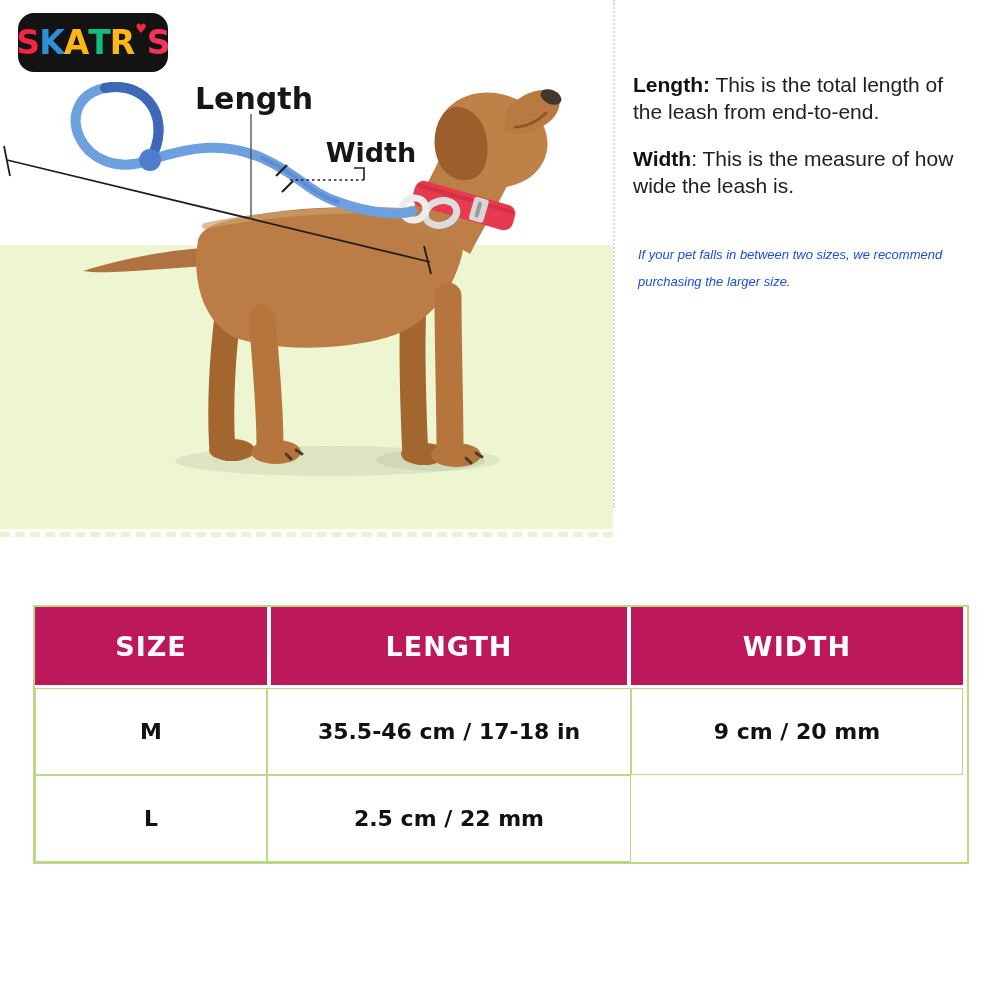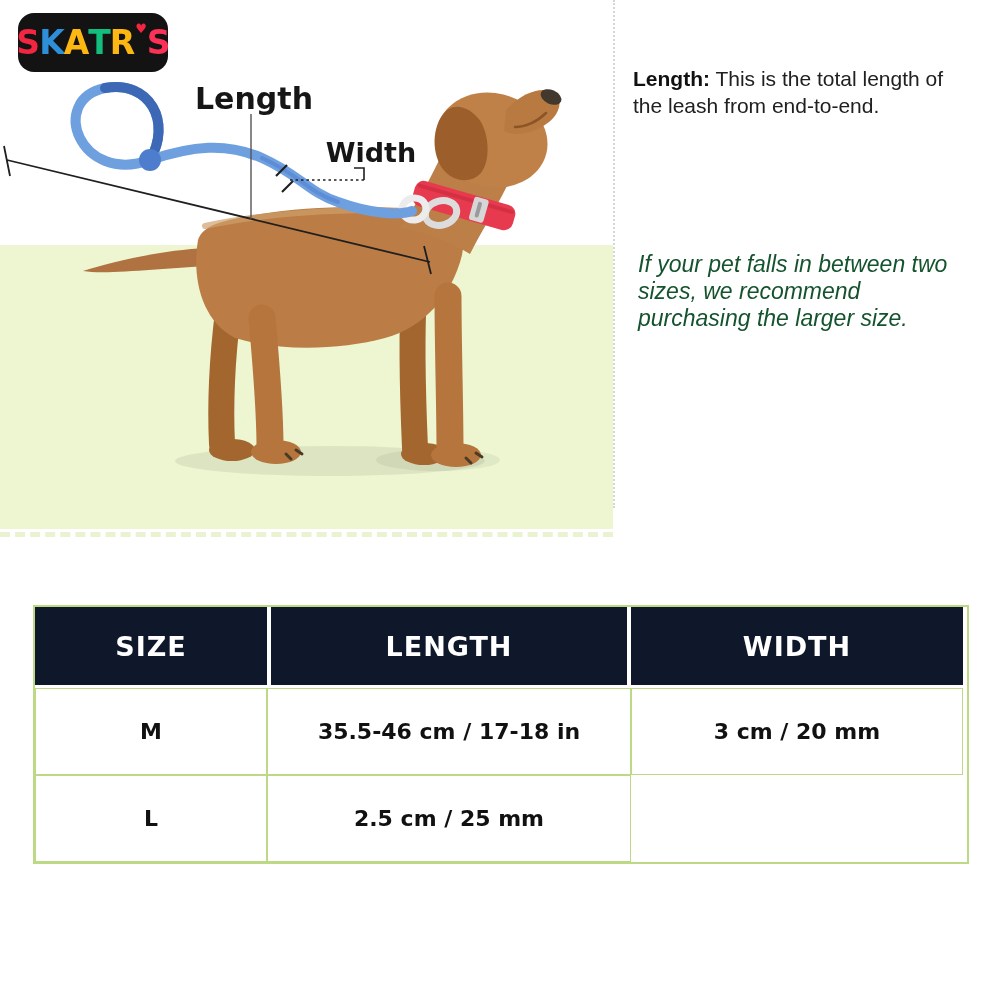--- a/index.html
+++ b/index.html
@@ -16,29 +16,29 @@
   
   #diagram-svg{position:absolute;left:0;top:0;width:615px;height:545px;}
   .annot-label{font-family:"DejaVu Sans",sans-serif;font-weight:bold;fill:#161616;}
 
   .v-divider{position:absolute;left:613px;top:0;height:508px;width:0;
              border-left:2px dotted #d6d6d6;}
 
   
   .info-col{position:absolute;left:633px;width:340px;font-size:21px;line-height:27px;color:#202020;}
   .info-col b{font-weight:bold;color:#111;}
-  #info-length{top:44px;}
+  #info-length{top:50px;}
   #info-width{top:124px;}
   #size-note{position:absolute;left:638px;top:228px;width:338px;font-style:italic;
-             font-size:23px;line-height:27px;color:#14532d;}
+             font-size:13px;line-height:27px;color:#1d4ed8;}
 
   
   .size-table{position:absolute;left:33px;top:605px;width:932px;border:2px solid #bdd985;
               display:grid;grid-template-columns:232px 364px 332px;}
-  .size-table .hcell{background:#0f172a;color:#ffffff;font-weight:bold;font-size:27px;
+  .size-table .hcell{background:#be185d;color:#ffffff;font-weight:bold;font-size:27px;
               letter-spacing:1px;height:78px;display:flex;align-items:center;justify-content:center;
               border-bottom:3px solid #ffffff;font-family:"DejaVu Sans",sans-serif;}
   .size-table .hcell.mid{border-left:4px solid #ffffff;border-right:4px solid #ffffff;}
   .size-table .bcell{background:#ffffff;color:#111111;font-weight:bold;font-size:22px;
               height:85px;display:flex;align-items:center;justify-content:center;
               border:1.5px solid #bdd985;font-family:"DejaVu Sans",sans-serif;}
 
   .bottom-dashes{position:absolute;left:0;top:532px;width:613px;height:0;
                  border-top:5px dashed #e9f3d2;}
 </style>
@@ -134,28 +134,31 @@
     <text x="371" y="162" text-anchor="middle" font-size="27" class="annot-label">Width</text>
   </svg>
 
   <div class="bottom-dashes"></div>
 
   <div class="v-divider"></div>
 
   <p class="info-col" id="info-length">
     <b>Length:</b><span> This is the total length of the leash from end-to-end.</span>
   </p>
+  <p class="info-col" id="info-width">
+    <b>Width</b><span>: This is the measure of how wide the leash is.</span>
+  </p>
   <p id="size-note">If your pet falls in between two sizes, we recommend purchasing the larger size.</p>
 
   <div class="size-table">
     <div class="hcell">SIZE</div>
     <div class="hcell mid">LENGTH</div>
     <div class="hcell">WIDTH</div>
 
     <div class="bcell">M</div>
     <div class="bcell">35.5-46 cm / 17-18 in</div>
-    <div class="bcell">3 cm / 20 mm</div>
+    <div class="bcell">9 cm / 20 mm</div>
 
     <div class="bcell">L</div>
-    <div class="bcell">2.5 cm / 25 mm</div>
+    <div class="bcell">2.5 cm / 22 mm</div>
   </div>
 
 </div>
 
 </body></html>

